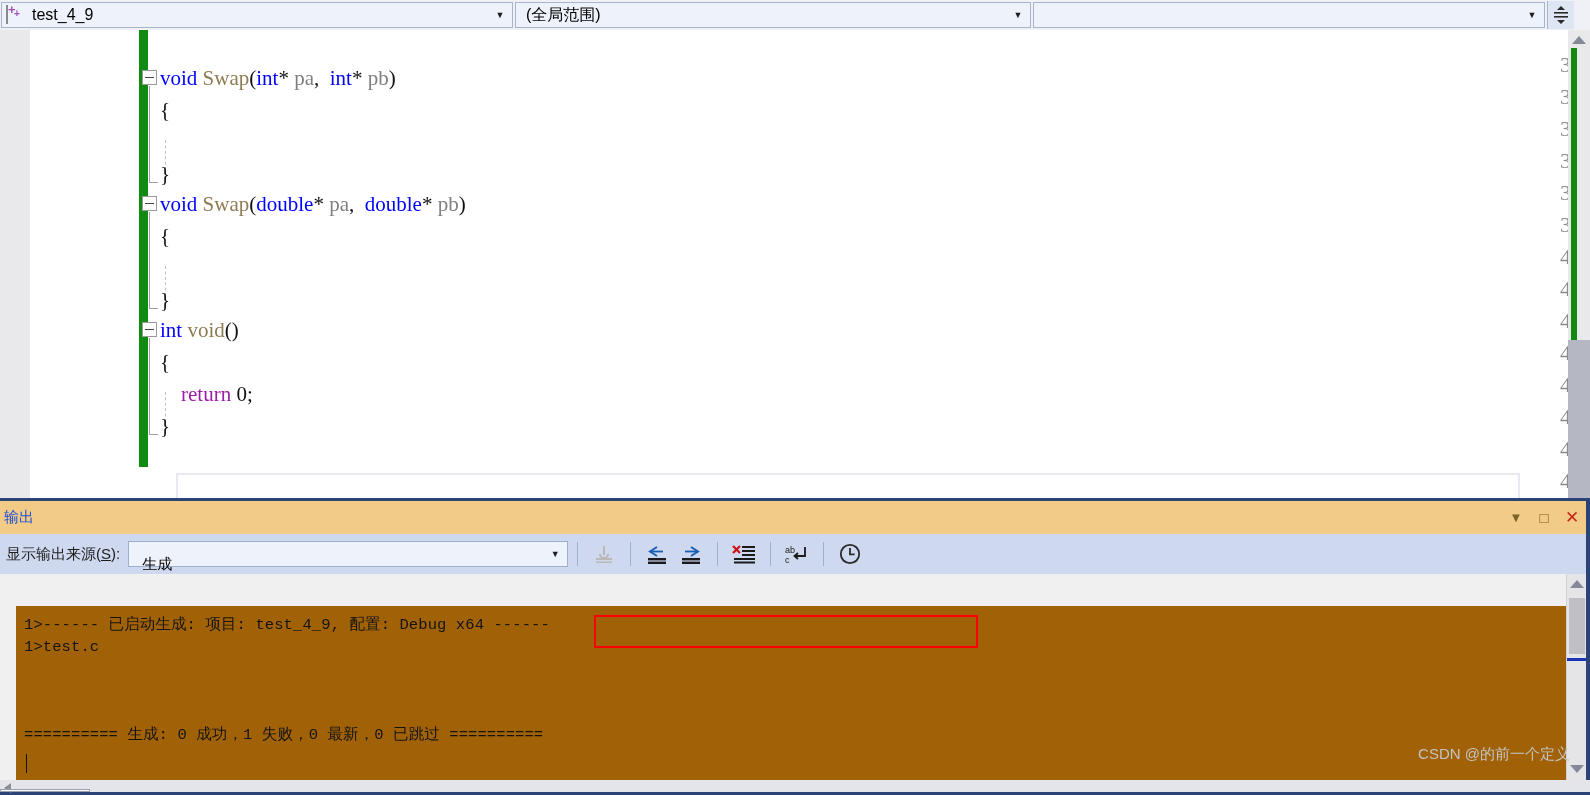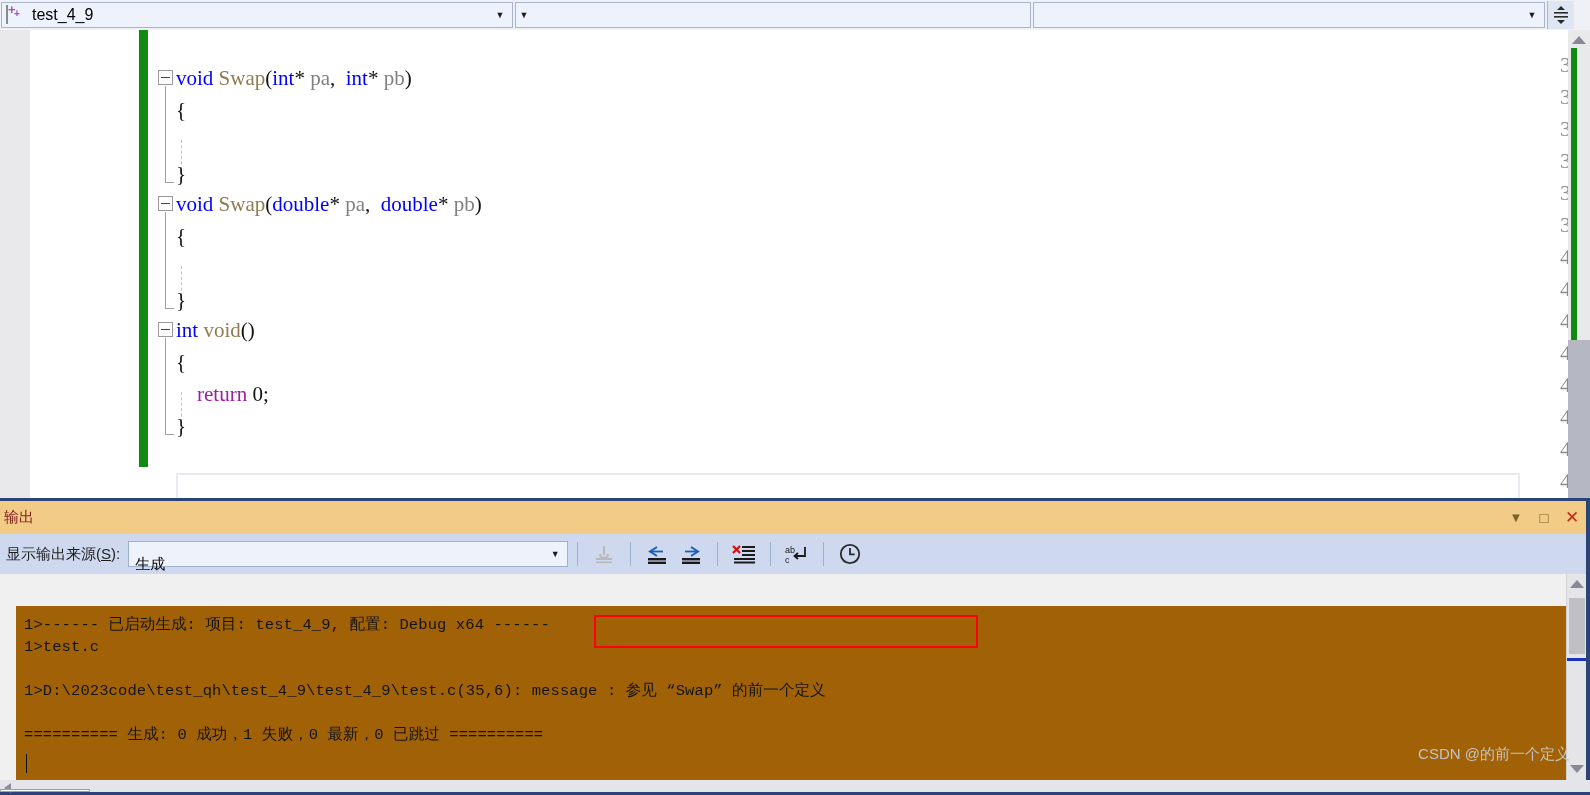--- a/index.html
+++ b/index.html
@@ -125,21 +125,21 @@
     line-height: 1;
   }
   .changebar {
     position: absolute;
     left: 139px; top: 0;
     width: 9px; height: 437px;
     background: #108a10;
   }
   .code-area {
     position: absolute;
-    left: 148px; top: 0;
+    left: 132px; top: 0;
     width: 1390px; height: 428px;
   }
   .code-line {
     position: absolute;
     left: 0;
     height: 32px;
     white-space: pre;
     font-family: "Liberation Serif", serif;
     font-size: 21px;
     color: #1a1a1a;
@@ -224,21 +224,21 @@
   }
   .out-header {
     position: absolute; left: 0; top: 0;
     width: 1586px; height: 33px;
     background: #f2cb87;
     display: flex;
     align-items: center;
   }
   .out-title {
     font-size: 15px;
-    color: #7f1d1d;
+    color: #1d4ed8;
     padding-left: 4px;
     flex: 1 1 auto;
   }
   .hdr-btn {
     width: 28px; height: 33px;
     display: flex; align-items: center; justify-content: center;
     font-size: 13px;
     color: #7a6228;
   }
   .hdr-btn.close { color: #c42b1c; font-size: 17px; }
@@ -263,21 +263,21 @@
     margin-left: 8px;
     background: #eef2fb;
     border: 1px solid #9fb0cc;
     box-sizing: border-box;
     display: flex; align-items: center;
   }
   .tb-combo-text {
     flex: 1 1 auto;
     font-size: 15px;
     color: #000;
-    padding-left: 6px;
+    padding-left: 13px;
     margin-top: 20px;
   }
   .tb-sep {
     width: 1px; height: 24px;
     background: #9fb0cc;
     margin: 0 9px;
     flex: 0 0 auto;
   }
   .tb-icon {
     width: 34px; height: 30px;
@@ -388,20 +388,21 @@
 
 <div id="app">
 
   <div class="navbar">
     <div class="combo combo-1">
       <span class="combo-icon"><span class="cls-icon"></span></span>
       <span class="combo-text">test_4_9</span>
       <span class="combo-arrow">▼</span>
     </div>
     <div class="combo combo-2">
+      <span class="combo-text">(全局范围)</span>
       <span class="combo-arrow">▼</span>
     </div>
     <div class="combo combo-3">
       <span class="combo-text"></span>
       <span class="combo-arrow">▼</span>
     </div>
     <div class="splitctl">
       <svg width="16" height="20" viewBox="0 0 16 20">
         <path d="M8 1 L4 5 H12 Z" fill="#2a2a2a"></path>
         <rect x="1" y="7" width="14" height="1.6" fill="#2a2a2a"></rect>
@@ -539,21 +540,20 @@
         <svg width="24" height="24" viewBox="0 0 24 24">
           <circle cx="12" cy="12" r="9.2" stroke="#2a2a2a" stroke-width="1.8" fill="none"></circle>
           <path d="M12 6 v6.4 h4.6" stroke="#2a2a2a" stroke-width="1.8" fill="none"></path>
         </svg>
       </span>
     </div>
 
     <div class="out-body">
       <div class="out-line" style="top:8px">1&gt;------ 已启动生成: 项目: test_4_9, 配置: Debug x64 ------</div>
       <div class="out-line" style="top:30px">1&gt;test.c</div>
-      <div class="out-line" style="top:74px">1&gt;D:\2023code\test_qh\test_4_9\test_4_9\test.c(35,6): message : 参见 “Swap” 的前一个定义</div>
       <div class="out-line" style="top:118px">========== 生成: 0 成功，1 失败，0 最新，0 已跳过 ==========</div>
       <div class="out-caret"></div>
     </div>
 
     <div class="out-vscroll">
       <div class="ov-arrow-up"></div>
       <div class="ov-thumb"></div>
       <div class="ov-bluemark"></div>
       <div class="ov-arrow-down"></div>
     </div>

